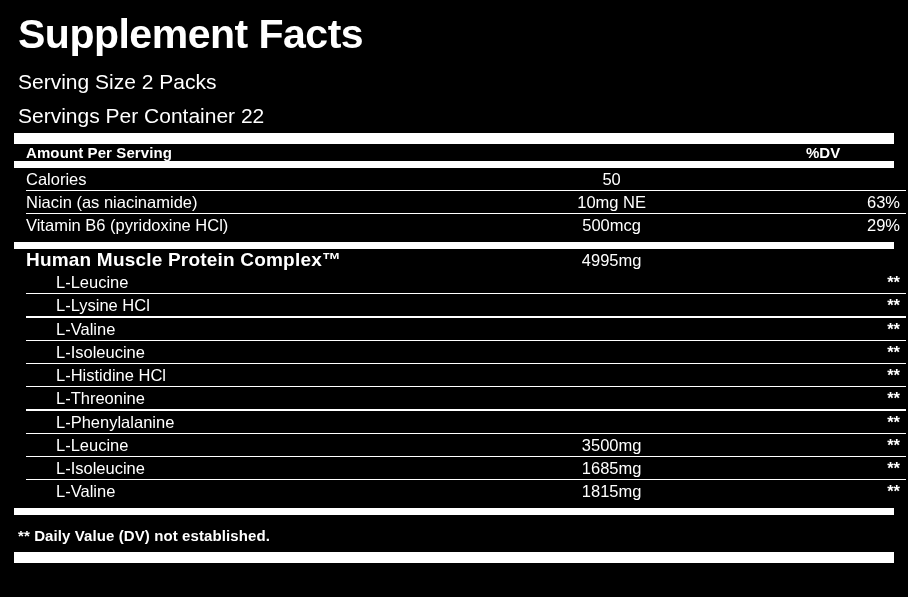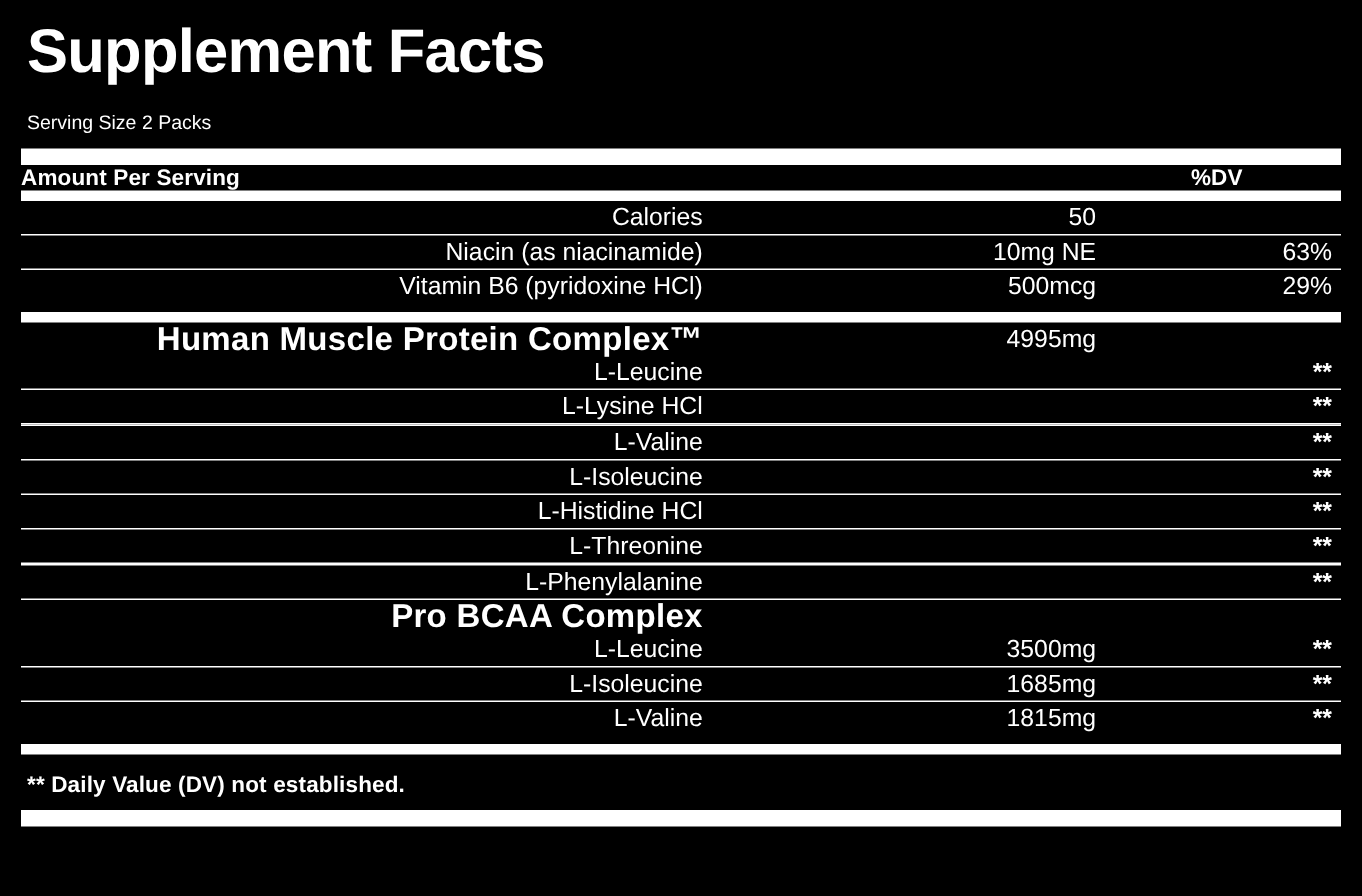--- a/index.html
+++ b/index.html
@@ -21,36 +21,37 @@
     overflow: hidden;
   }
   .title {
     font-size: 41px;
     font-weight: bold;
     line-height: 48px;
     letter-spacing: -0.5px;
     margin: 2px 0 2px 4px;
   }
   .serving-line {
-    font-size: 13px;
+    font-size: 21px;
     line-height: 20px;
     margin-left: 4px;
     margin-top: 14px;
   }
   .rule {
     background: #ffffff;
     width: 100%;
   }
   .rule-thick { height: 11px; margin-top: 7px; }
   .rule-med   { height: 7px; }
 
   table.facts {
     width: 100%;
     border-collapse: collapse;
     table-layout: fixed;
+    margin-left: 12px;
   }
   table.facts td {
     vertical-align: bottom;
     padding: 0;
   }
   .col-name  { width: 52%; }
   .col-amt   { width: 30%; text-align: center; }
   .col-dv    { width: 18%; text-align: right; }
 
   .row-head td {
@@ -58,25 +59,24 @@
     font-weight: bold;
     padding: 2px 0 3px 4px;
     letter-spacing: 0.1px;
   }
   .row-head td.col-dv { padding-right: 4px; text-align: center; }
 
   .row td {
     font-size: 16.5px;
     line-height: 22px;
     padding: 1px 0 2px 4px;
-    text-align: right;
   }
   .row td.col-amt { padding-left: 0; }
   .row td.col-dv { padding-right: 6px; padding-left: 0; }
-  .row.group td.col-name { font-weight: bold; font-size: 22px; letter-spacing: 0.2px; }
+  .row.group td.col-name { font-weight: bold; font-size: 19px; letter-spacing: 0.2px; }
   .indent { padding-left: 30px !important; }
 
   .sep {
     height: 1px;
     background: #ffffff;
     width: 100%;
   }
   .sep-wrap { padding: 0 !important; }
 
   .dv-star {
@@ -95,20 +95,21 @@
   .bottom-bar { margin-top: 8px; }
 </style>
 </head>
 <body>
 
 <div class="panel">
 
   <div class="title">Supplement Facts</div>
 
   <div class="serving-line">Serving Size 2 Packs</div>
+  <div class="serving-line">Servings Per Container 22</div>
 
   <div class="rule rule-thick"></div>
 
   <table class="facts">
     <tbody>
         <tr class="row-head">
       <td class="col-name">Amount Per Serving</td>
       <td class="col-amt"></td>
       <td class="col-dv">%DV</td>
     </tr>
@@ -240,25 +241,20 @@
       <td class="col-name indent">L-Phenylalanine</td>
       <td class="col-amt"></td>
       <td class="col-dv dv-star">**</td>
     </tr>
     <tr>
           <td colspan="3" class="sep-wrap">
             <div class="sep"></div>
           </td>
         </tr>
 
-    <tr class="row group">
-      <td class="col-name">Pro BCAA Complex</td>
-      <td class="col-amt"></td>
-      <td class="col-dv"></td>
-    </tr>
 
     <tr class="row">
       <td class="col-name indent">L-Leucine</td>
       <td class="col-amt">3500mg</td>
       <td class="col-dv dv-star">**</td>
     </tr>
     <tr>
           <td colspan="3" class="sep-wrap">
             <div class="sep"></div>
           </td>

